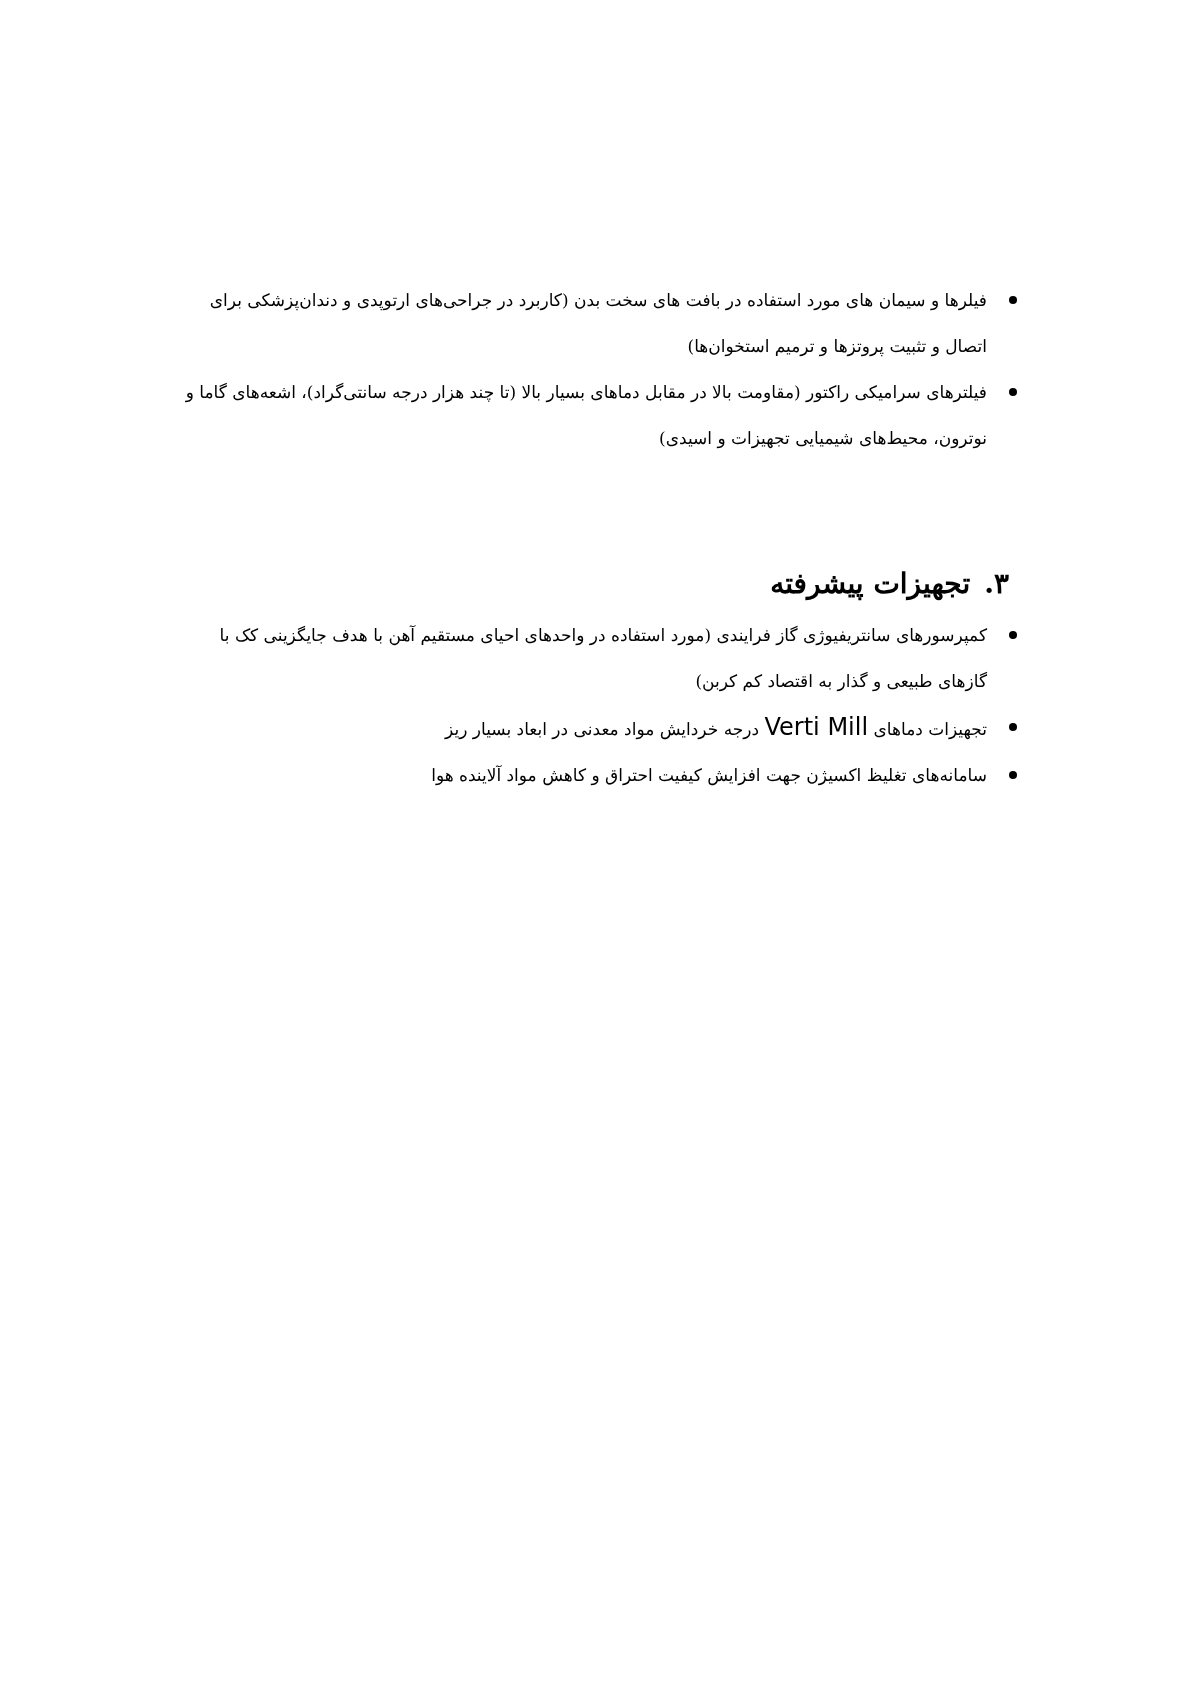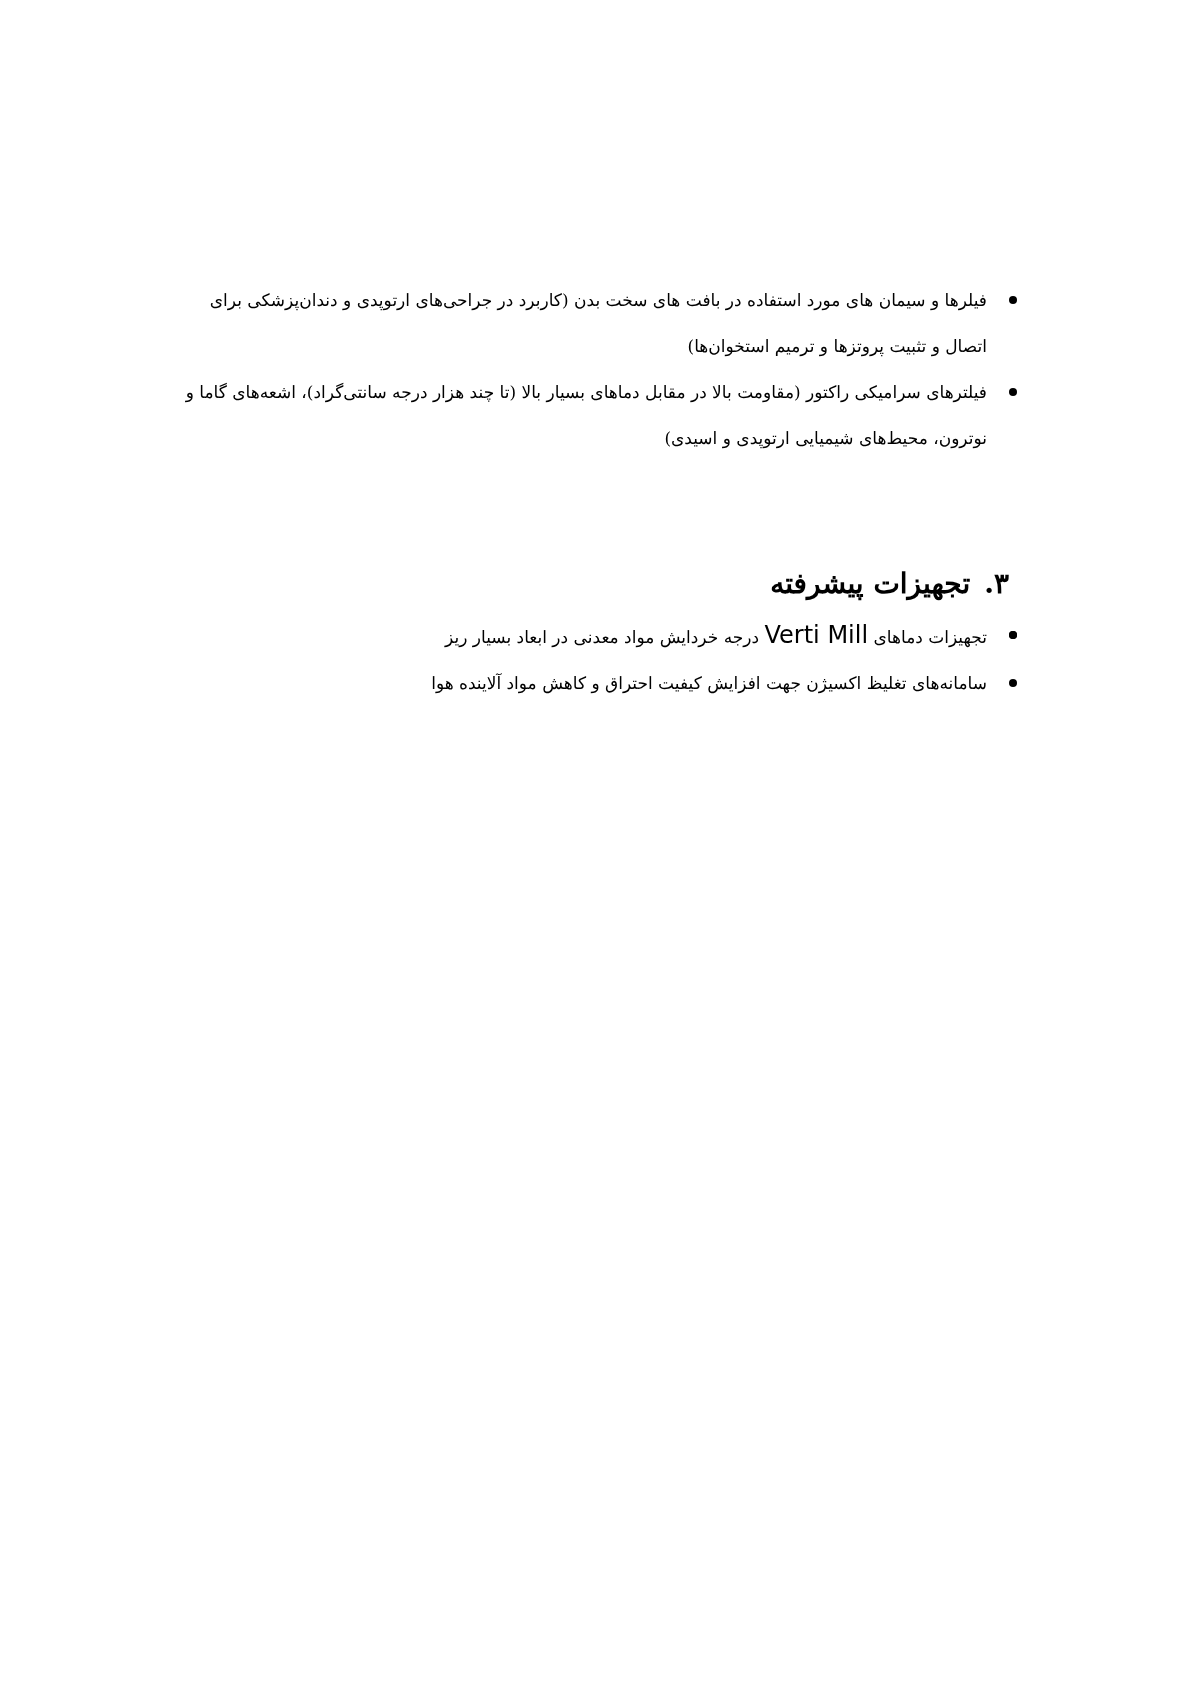--- a/index.html
+++ b/index.html
@@ -70,31 +70,32 @@
 
 <div class="page">
 
   <ul class="list" style="right: 180px; top: 277px; width: 840px;">
     <li class="list-item">
       <span class="bullet"></span>
       <span>فیلرها و سیمان های مورد استفاده در بافت های سخت بدن (کاربرد در جراحی‌های ارتوپدی و دندان‌پزشکی برای اتصال و تثبیت پروتزها و ترمیم استخوان‌ها)</span>
     </li>
     <li class="list-item">
       <span class="bullet"></span>
-      <span>فیلترهای سرامیکی راکتور (مقاومت بالا در مقابل دماهای بسیار بالا (تا چند هزار درجه سانتی‌گراد)، اشعه‌های گاما و نوترون، محیط‌های شیمیایی ارتوپدی و اسیدی)</span>
+      <span>فیلترهای سرامیکی راکتور (مقاومت بالا در مقابل دماهای بسیار بالا (تا چند هزار درجه سانتی‌گراد)، اشعه‌های گاما و نوترون، محیط‌های شیمیایی تجهیزات و اسیدی)</span>
     </li>
   </ul>
 
   <h2 class="heading">
     <span class="num">۳.</span><span>تجهیزات پیشرفته</span>
   </h2>
 
   <ul class="list" style="right: 180px; top: 612px; width: 840px;">
     <li class="list-item">
       <span class="bullet"></span>
+      <span>کمپرسورهای سانتریفیوژی گاز فرایندی (مورد استفاده در واحدهای احیای مستقیم آهن با هدف جایگزینی کک با گازهای طبیعی و گذار به اقتصاد کم کربن)</span>
     </li>
     <li class="list-item">
       <span class="bullet"></span>
       <span>تجهیزات دماهای </span><span class="latin">Verti Mill</span><span> درجه خردایش مواد معدنی در ابعاد بسیار ریز</span>
     </li>
     <li class="list-item">
       <span class="bullet"></span>
       <span>سامانه‌های تغلیظ اکسیژن جهت افزایش کیفیت احتراق و کاهش مواد آلاینده هوا</span>
     </li>
   </ul>

